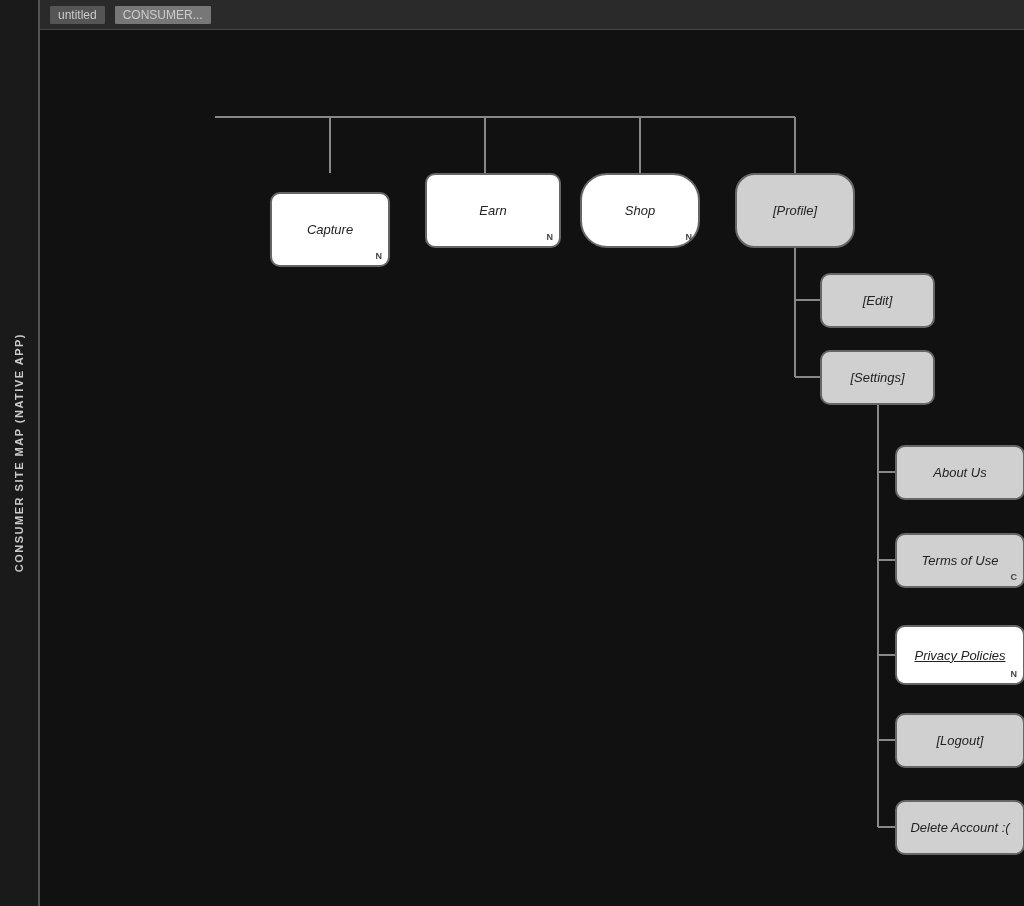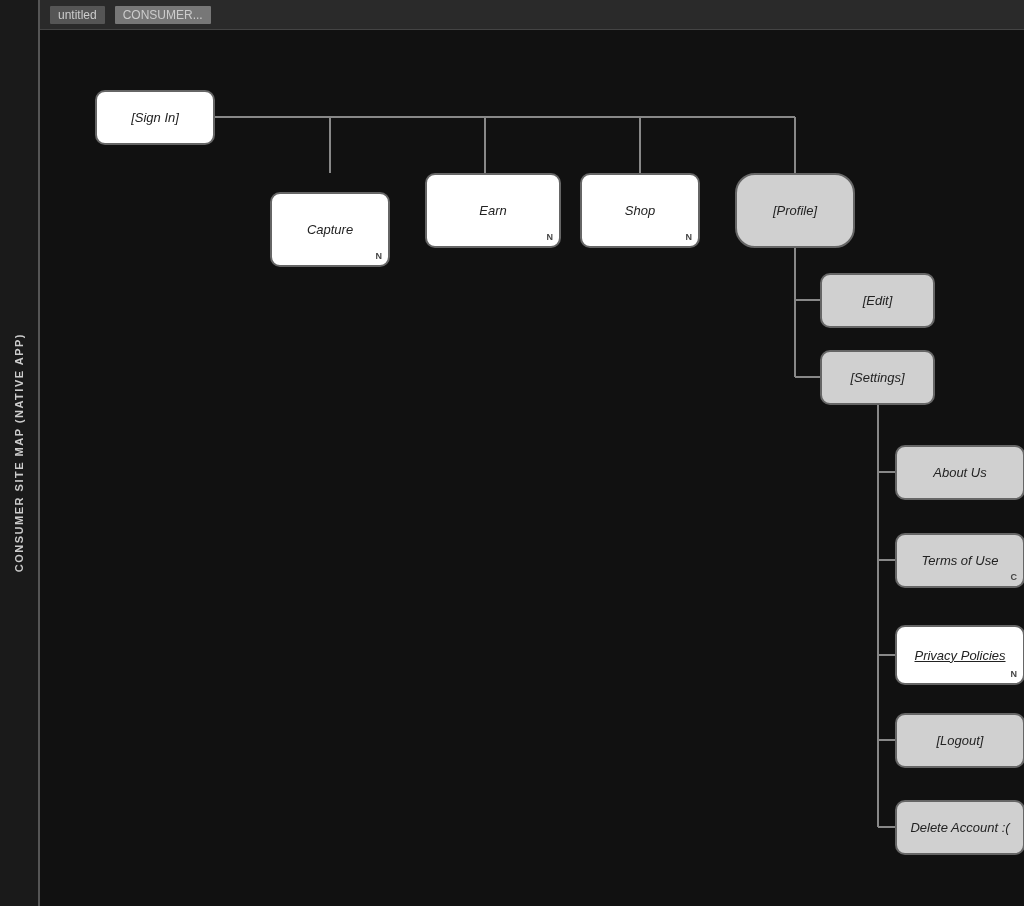--- a/index.html
+++ b/index.html
@@ -152,35 +152,32 @@
 
       <line x1="838" y1="530" x2="855" y2="530" stroke="#888" stroke-width="2"></line>
 
       <line x1="838" y1="625" x2="855" y2="625" stroke="#888" stroke-width="2"></line>
 
       <line x1="838" y1="710" x2="855" y2="710" stroke="#888" stroke-width="2"></line>
 
       <line x1="838" y1="797" x2="855" y2="797" stroke="#888" stroke-width="2"></line>
     </svg>
 
-    <div class="node white-bg" style="left:55px; top:60px; width:120px; height:55px;">
-      <span>[Sign In]</span>
-    </div>
 
     <div class="node white-bg" style="left:230px; top:143px; width:120px; height:75px;margin-top:19px;">
       <span>Capture</span>
       <span class="badge">N</span>
     </div>
 
     <div class="node white-bg" style="left:385px; top:143px; width:136px; height:75px;">
       <span>Earn</span>
       <span class="badge">N</span>
     </div>
 
-    <div class="node white-bg" style="left:540px; top:143px; width:120px; height:75px;">
+    <div class="node white-bg" style="left:540px; top:143px; width:120px; height:75px;border-radius:27px;">
       <span>Shop</span>
       <span class="badge">N</span>
     </div>
 
     <div class="node light-gray" style="left:695px; top:143px; width:120px; height:75px;border-radius:20px;">
       <span>[Profile]</span>
     </div>
 
     <div class="node light-gray" style="left:780px; top:243px; width:115px; height:55px;">
       <span>[Edit]</span>

